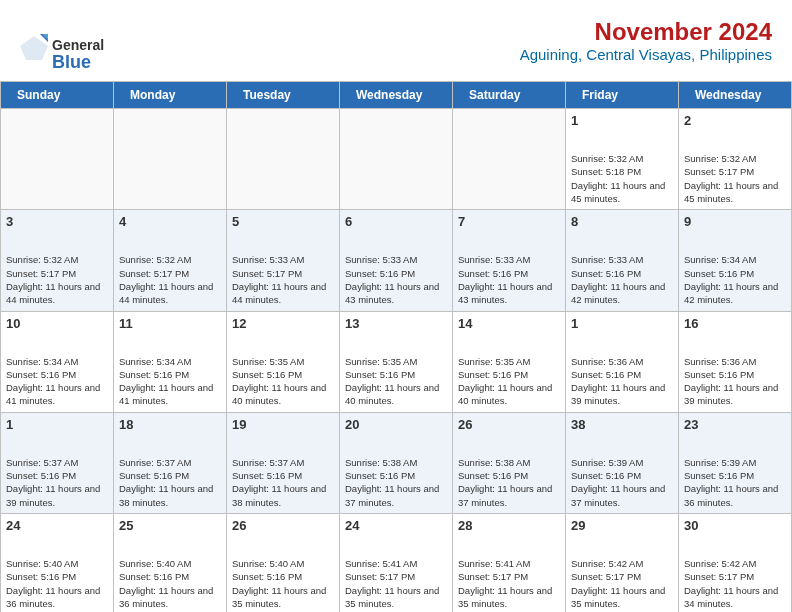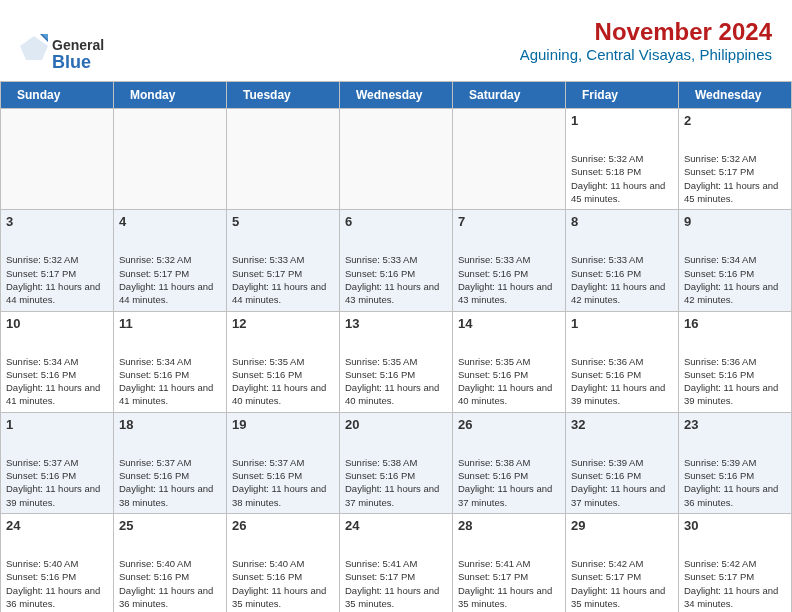--- a/index.html
+++ b/index.html
@@ -263,21 +263,21 @@
 Sunset: 5:16 PM
 Daylight: 11 hours and 37 minutes.</div>
         </td>
         <td>
           <span class="day-number">26</span>
           <div class="day-info">Sunrise: 5:38 AM
 Sunset: 5:16 PM
 Daylight: 11 hours and 37 minutes.</div>
         </td>
         <td>
-          <span class="day-number">32</span>
+          <span class="day-number">38</span>
           <div class="day-info">Sunrise: 5:39 AM
 Sunset: 5:16 PM
 Daylight: 11 hours and 37 minutes.</div>
         </td>
         <td>
           <span class="day-number">23</span>
           <div class="day-info">Sunrise: 5:39 AM
 Sunset: 5:16 PM
 Daylight: 11 hours and 36 minutes.</div>
         </td>

